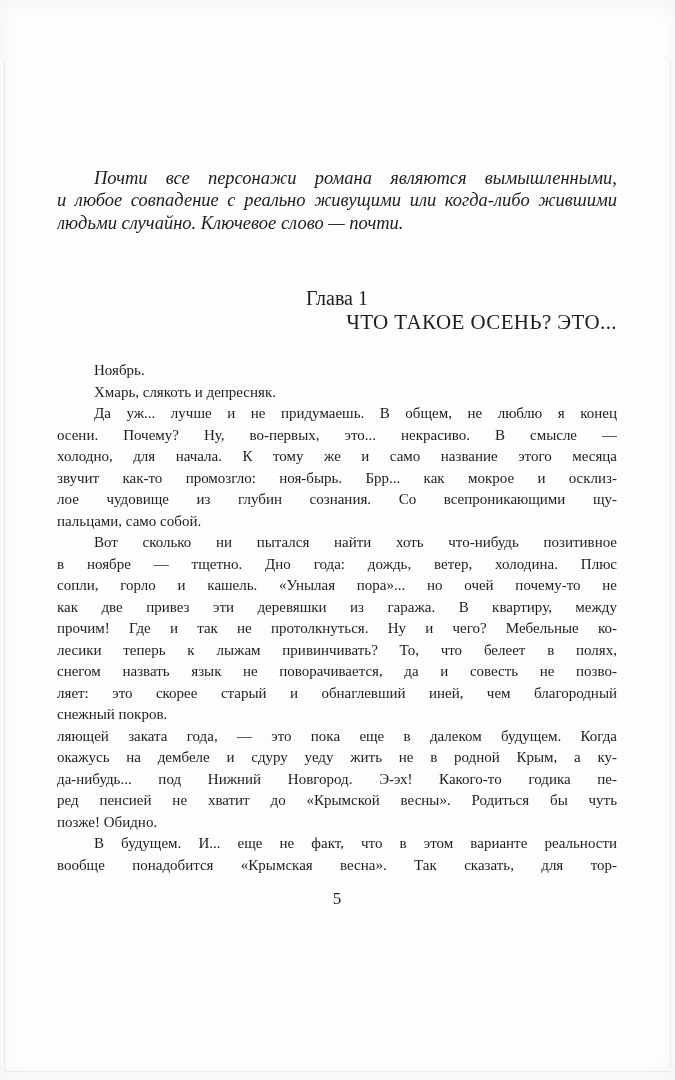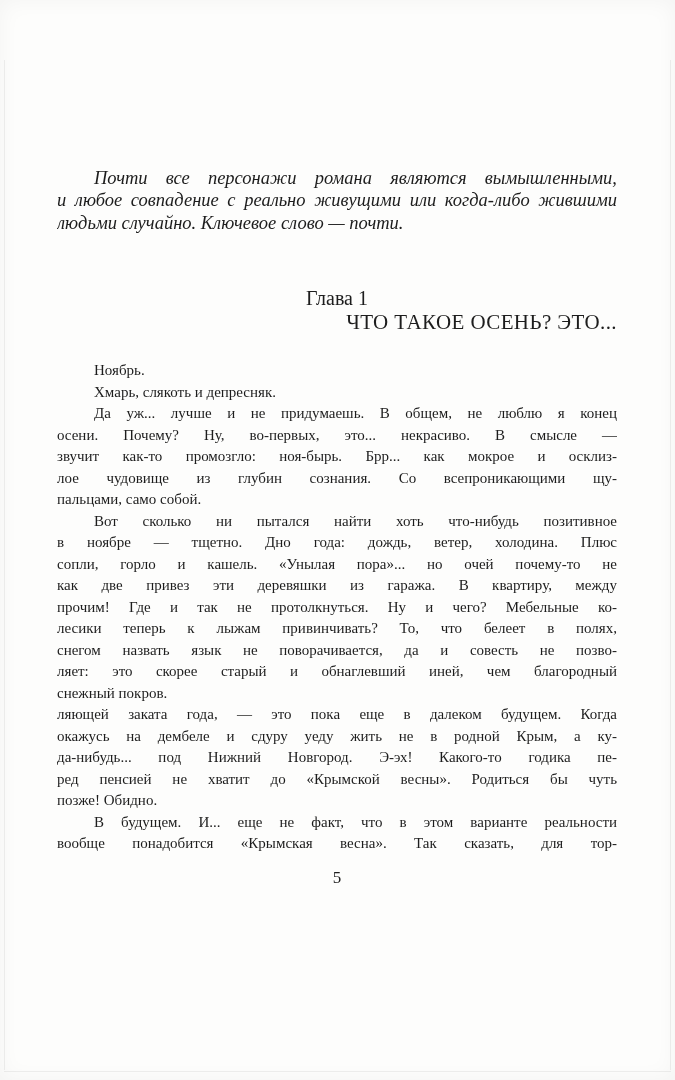--- a/index.html
+++ b/index.html
@@ -109,20 +109,21 @@
     <div class="body-text">
         <div class="para">
           <div class="line first lastline">Ноябрь.</div>
         </div>
         <div class="para">
           <div class="line first lastline">Хмарь, слякоть и депресняк.</div>
         </div>
         <div class="para">
           <div class="line first">Да уж... лучше и не придумаешь. В общем, не люблю я конец</div>
           <div class="line">осени. Почему? Ну, во-первых, это... некрасиво. В смысле —</div>
+          <div class="line">холодно, для начала. К тому же и само название этого месяца</div>
           <div class="line">звучит как-то промозгло: ноя-бырь. Брр... как мокрое и осклиз-</div>
           <div class="line">лое чудовище из глубин сознания. Со всепроникающими щу-</div>
           <div class="line lastline">пальцами, само собой.</div>
         </div>
         <div class="para">
           <div class="line first">Вот сколько ни пытался найти хоть что-нибудь позитивное</div>
           <div class="line">в ноябре — тщетно. Дно года: дождь, ветер, холодина. Плюс</div>
           <div class="line">сопли, горло и кашель. «Унылая пора»... но очей почему-то не</div>
           <div class="line">как две привез эти деревяшки из гаража. В квартиру, между</div>
           <div class="line">прочим! Где и так не протолкнуться. Ну и чего? Мебельные ко-</div>

